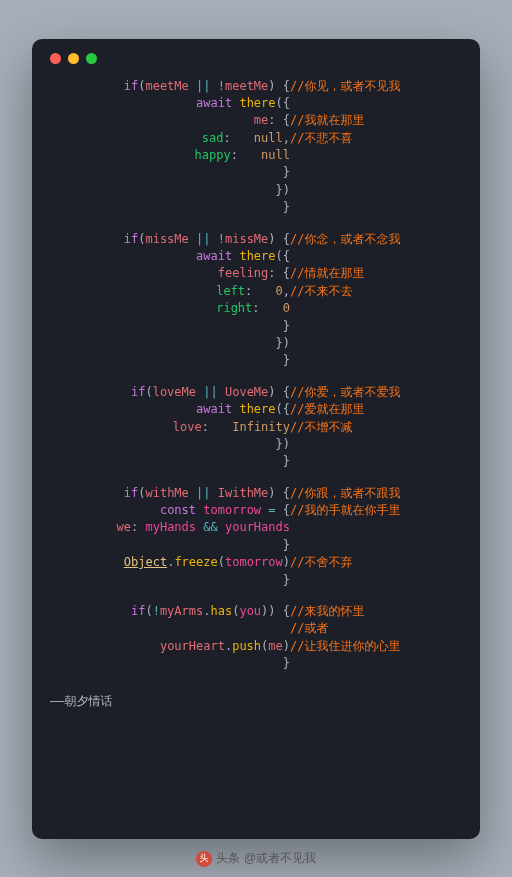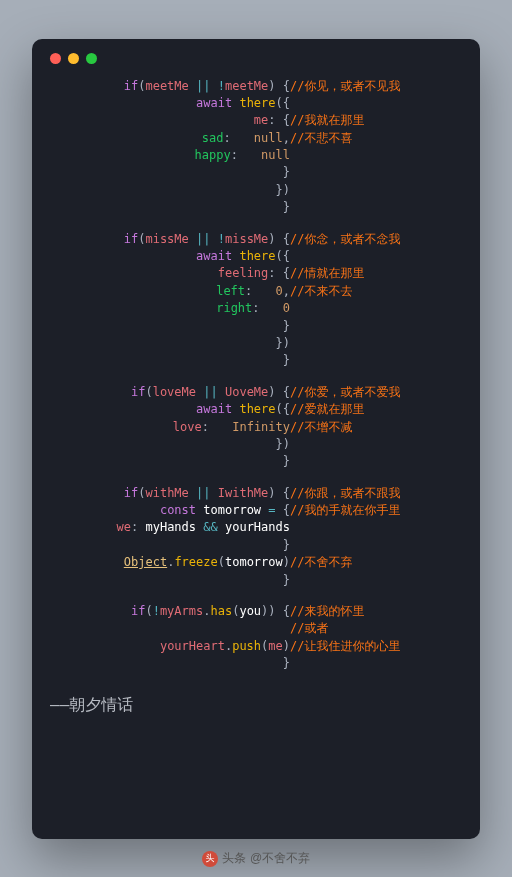--- a/index.html
+++ b/index.html
@@ -48,26 +48,26 @@
 
   .kw   { color: #c678dd; } 
   .op   { color: #56b6c2; } 
   .id   { color: #e06c75; } 
   .fn   { color: #eab308; } 
   .key  { color: #e06c75; } 
   .key2 { color: #22c55e; } 
   .val  { color: #d19a66; padding-left: 16px; }
   .pn   { color: #abb2bf; } 
   .obj  { color: #e5c07b; text-decoration: underline; } 
-  .txt  { color: #ffffff; }
+  .txt  { color: #ec4899; }
 
   .signature {
     margin-top: 20px;
     color: #b8bcc4;
-    font-size: 16px;
+    font-size: 12px;
   }
 
   .footer {
     position: absolute;
     bottom: 10px;
     left: 0;
     width: 512px;
     display: flex;
     justify-content: center;
     align-items: center;
@@ -97,14 +97,14 @@
     <div class="dot yellow"></div>
     <div class="dot green"></div>
   </div>
   <div class="code" id="code"><div class="line"><span class="code-col"><span class="kw">if</span><span class="pn">(</span><span class="id">meetMe</span><span class="pn"> </span><span class="op">||</span><span class="pn"> </span><span class="op">!</span><span class="id">meetMe</span><span class="pn">) {</span></span><span class="comment-col">//你见，或者不见我</span></div><div class="line"><span class="code-col"><span>  </span><span class="kw">await</span><span class="pn"> </span><span class="fn">there</span><span class="pn">({</span></span><span class="comment-col"></span></div><div class="line"><span class="code-col"><span>    </span><span class="key">me</span><span class="pn">: {</span></span><span class="comment-col">//我就在那里</span></div><div class="line"><span class="code-col"><span>      </span><span class="key2">sad</span><span class="pn">: </span><span class="val">null</span><span class="pn">,</span></span><span class="comment-col">//不悲不喜</span></div><div class="line"><span class="code-col"><span>      </span><span class="key2">happy</span><span class="pn">: </span><span class="val">null</span></span><span class="comment-col"></span></div><div class="line"><span class="code-col"><span>    </span><span class="pn">}</span></span><span class="comment-col"></span></div><div class="line"><span class="code-col"><span>  </span><span class="pn">})</span></span><span class="comment-col"></span></div><div class="line"><span class="code-col"><span class="pn">}</span></span><span class="comment-col"></span></div><div style="height: 14px;"></div><div class="line"><span class="code-col"><span class="kw">if</span><span class="pn">(</span><span class="id">missMe</span><span class="pn"> </span><span class="op">||</span><span class="pn"> </span><span class="op">!</span><span class="id">missMe</span><span class="pn">) {</span></span><span class="comment-col">//你念，或者不念我</span></div><div class="line"><span class="code-col"><span>  </span><span class="kw">await</span><span class="pn"> </span><span class="fn">there</span><span class="pn">({</span></span><span class="comment-col"></span></div><div class="line"><span class="code-col"><span>    </span><span class="key">feeling</span><span class="pn">: {</span></span><span class="comment-col">//情就在那里</span></div><div class="line"><span class="code-col"><span>      </span><span class="key2">left</span><span class="pn">: </span><span class="val">0</span><span class="pn">,</span></span><span class="comment-col">//不来不去</span></div><div class="line"><span class="code-col"><span>      </span><span class="key2">right</span><span class="pn">: </span><span class="val">0</span></span><span class="comment-col"></span></div><div class="line"><span class="code-col"><span>    </span><span class="pn">}</span></span><span class="comment-col"></span></div><div class="line"><span class="code-col"><span>  </span><span class="pn">})</span></span><span class="comment-col"></span></div><div class="line"><span class="code-col"><span class="pn">}</span></span><span class="comment-col"></span></div><div style="height: 14px;"></div><div class="line"><span class="code-col"><span class="kw">if</span><span class="pn">(</span><span class="id">loveMe</span><span class="pn"> </span><span class="op">||</span><span class="pn"> </span><span class="id">UoveMe</span><span class="pn">) {</span></span><span class="comment-col">//你爱，或者不爱我</span></div><div class="line"><span class="code-col"><span>  </span><span class="kw">await</span><span class="pn"> </span><span class="fn">there</span><span class="pn">({</span></span><span class="comment-col">//爱就在那里</span></div><div class="line"><span class="code-col"><span>    </span><span class="key">love</span><span class="pn">: </span><span class="val">Infinity</span></span><span class="comment-col">//不增不减</span></div><div class="line"><span class="code-col"><span>  </span><span class="pn">})</span></span><span class="comment-col"></span></div><div class="line"><span class="code-col"><span class="pn">}</span></span><span class="comment-col"></span></div><div style="height: 14px;"></div><div class="line"><span class="code-col"><span class="kw">if</span><span class="pn">(</span><span class="id">withMe</span><span class="pn"> </span><span class="op">||</span><span class="pn"> </span><span class="id">IwithMe</span><span class="pn">) {</span></span><span class="comment-col">//你跟，或者不跟我</span></div><div class="line"><span class="code-col"><span>  </span><span class="kw">const</span><span class="pn"> </span><span class="txt">tomorrow</span><span class="pn"> </span><span class="op">=</span><span class="pn"> {</span></span><span class="comment-col">//我的手就在你手里</span></div><div class="line"><span class="code-col"><span>  </span><span class="key">we</span><span class="pn">: </span><span class="txt">myHands</span><span class="pn"> </span><span class="op">&amp;&amp;</span><span class="pn"> </span><span class="txt">yourHands</span></span><span class="comment-col"></span></div><div class="line"><span class="code-col"><span>  </span><span class="pn">}</span></span><span class="comment-col"></span></div><div class="line"><span class="code-col"><span>  </span><span class="obj">Object</span><span class="pn">.</span><span class="fn">freeze</span><span class="pn">(</span><span class="txt">tomorrow</span><span class="pn">)</span></span><span class="comment-col">//不舍不弃</span></div><div class="line"><span class="code-col"><span class="pn">}</span></span><span class="comment-col"></span></div><div style="height: 14px;"></div><div class="line"><span class="code-col"><span class="kw">if</span><span class="pn">(</span><span class="op">!</span><span class="id">myArms</span><span class="pn">.</span><span class="fn">has</span><span class="pn">(</span><span class="txt">you</span><span class="pn">)) {</span></span><span class="comment-col">//来我的怀里</span></div><div class="line"><span class="code-col"></span><span class="comment-col">//或者</span></div><div class="line"><span class="code-col"><span>  </span><span class="id">yourHeart</span><span class="pn">.</span><span class="fn">push</span><span class="pn">(</span><span class="id">me</span><span class="pn">)</span></span><span class="comment-col">//让我住进你的心里</span></div><div class="line"><span class="code-col"><span class="pn">}</span></span><span class="comment-col"></span></div></div>
   <div class="signature">——朝夕情话</div>
 </div>
 
 <div class="footer">
   <span class="footer-logo">头</span>
   <span>头条</span>
-  <span>@不舍不弃</span>
+  <span>@或者不见我</span>
 </div>
 
 </body></html>

